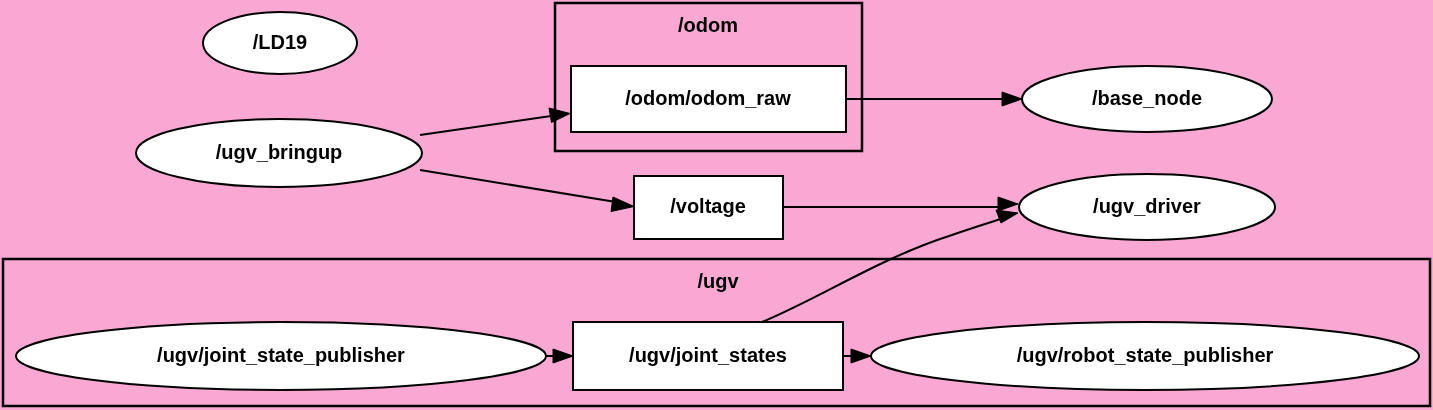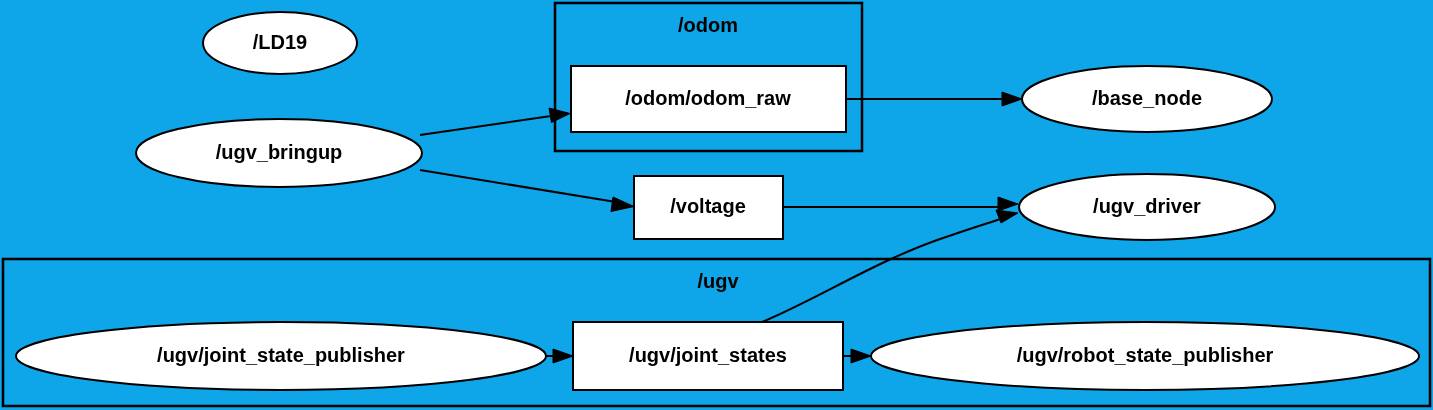--- a/index.html
+++ b/index.html
@@ -4,21 +4,21 @@
 <style>
   html, body {
     margin: 0;
     padding: 0;
     background: #ffffff;
   }
   #graph-root {
     position: relative;
     width: 1433px;
     height: 410px;
-    background: #0ea5e9;
+    background: #f9a8d4;
     overflow: hidden;
     font-family: "Liberation Sans", sans-serif;
   }
   svg.graph-canvas {
     display: block;
     width: 1433px;
     height: 410px;
   }
   .node-shape {
     fill: #ffffff;

